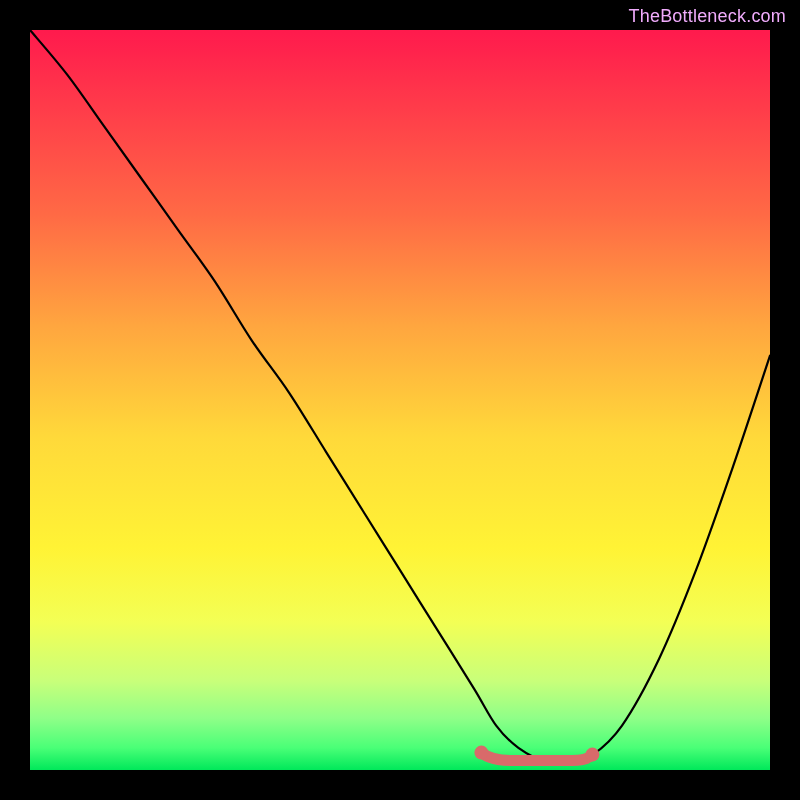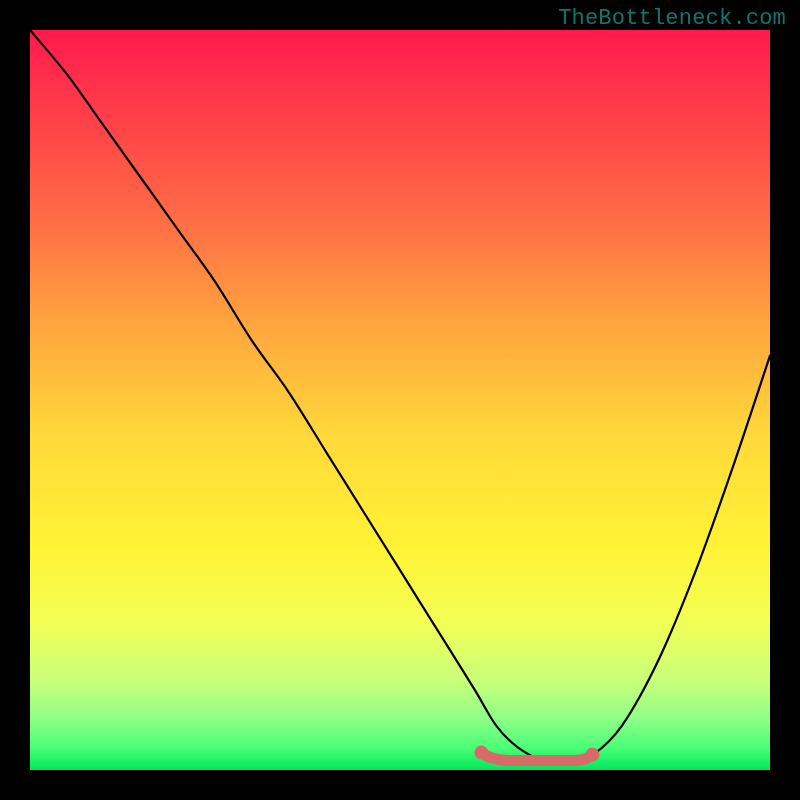--- a/index.html
+++ b/index.html
@@ -27,26 +27,25 @@
       #f3ff55 80%,
       #c8ff7a 88%,
       #8fff88 93%,
       #4aff77 97%,
       #00e85a 100%);
   }
   .watermark {
     position: absolute;
     top: 6px;
     right: 14px;
-    color: #0f766e;
-    font-size: 22px;
+    color: #f0abfc;
+    font-size: 18px;
     letter-spacing: 0.2px;
     z-index: 5;
     user-select: none;
-    font-family: Liberation Mono, monospace;
   }
   svg.curve {
     position: absolute;
     left: 0;
     top: 0;
     width: 740px;
     height: 740px;
     overflow: visible;
   }
   .main-path {

